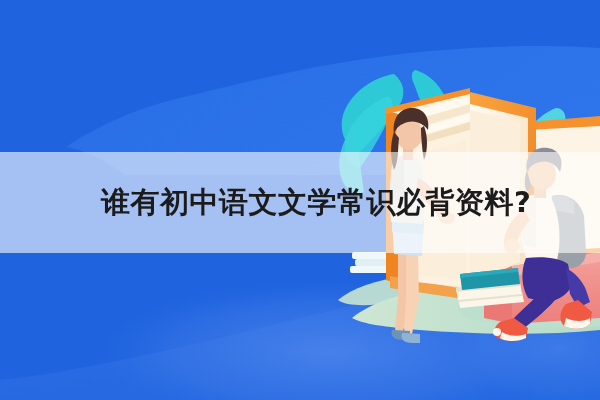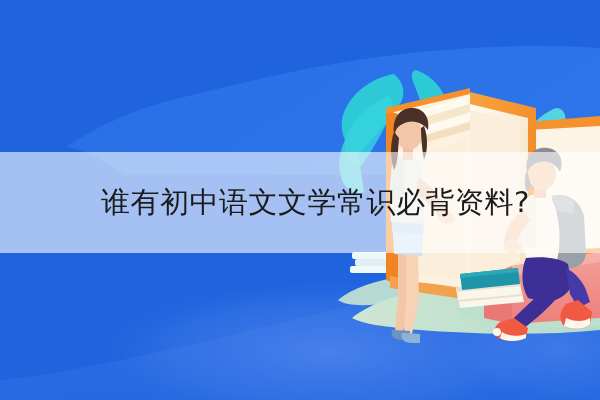--- a/index.html
+++ b/index.html
@@ -32,21 +32,21 @@
     height: 101px;
     background: rgba(255,255,255,0.60);
     display: flex;
     align-items: center;
     z-index: 40;
   }
   #title-text {
     margin-left: 101px;
     font-size: 29px;
     line-height: 1;
-    font-weight: normal;
+    font-weight: bold;
     color: #1b1b1b;
     letter-spacing: 0.5px;
     white-space: nowrap;
     font-family: "DejaVu Sans", "Liberation Sans", sans-serif;
   }
 </style>
 </head>
 <body>
 
 <div id="banner">

